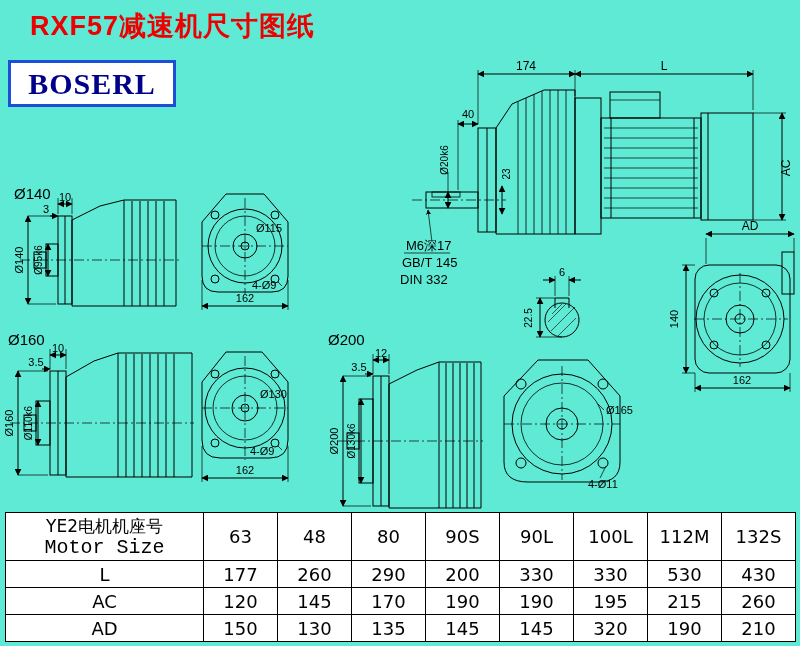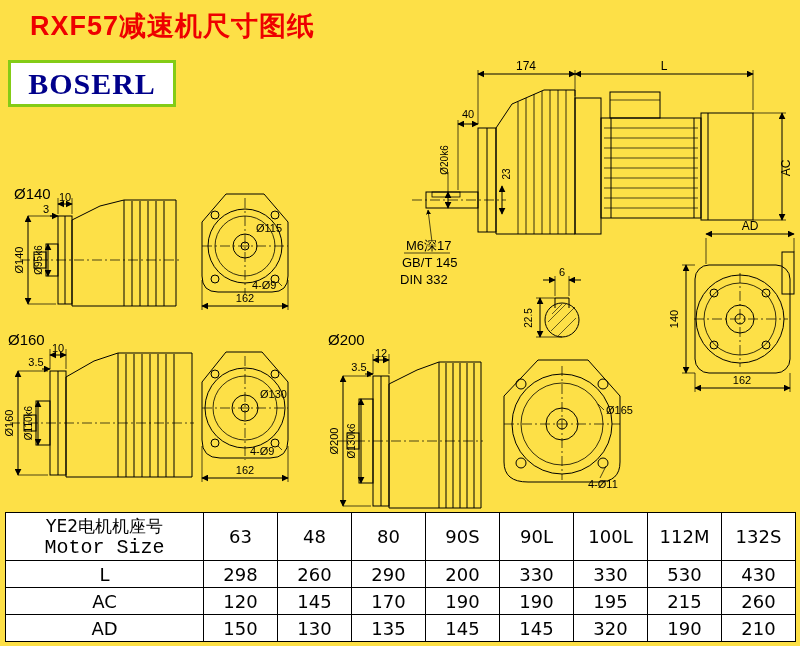--- a/index.html
+++ b/index.html
@@ -1,20 +1,20 @@
 <!DOCTYPE html>
 <html><head>
 <meta charset="utf-8">
 <style>
   * { margin:0; padding:0; box-sizing:border-box; }
   html,body { background:#fff; }
   body { font-family:"Liberation Sans", sans-serif; color:#000; }
-  .page { position:relative; width:800px; height:646px; background:#fde047; overflow:hidden; }
+  .page { position:relative; width:800px; height:646px; background:#5eead4; overflow:hidden; }
   .title { position:absolute; left:30px; top:8px; font-size:27px; font-weight:bold; color:#ee0000; letter-spacing:1px; }
-  .logo-box { position:absolute; left:8px; top:60px; width:168px; height:47px; border:3px solid #84cc16; display:flex; align-items:center; justify-content:center; background:#fff; }
+  .logo-box { position:absolute; left:8px; top:60px; width:168px; height:47px; border:3px solid #1d4ed8; display:flex; align-items:center; justify-content:center; background:#fff; }
   .logo-box span { font-family:"Liberation Serif", serif; font-weight:bold; font-size:30px; color:#00008b; letter-spacing:1px; }
   .dia-label { position:absolute; font-size:15px; }
   svg.drw { position:absolute; overflow:visible; }
   svg.drw text { fill:#000; font-family:"Liberation Sans", sans-serif; }
   .dim-table { position:absolute; left:5px; top:512px; width:790px; border-collapse:collapse; table-layout:fixed; background:#fff; }
   .dim-table td { border:1px solid #000; text-align:center; vertical-align:middle; font-size:18px; height:27px; padding:0; font-family:"DejaVu Sans", sans-serif; }
   .dim-table tr.hdr-row td { height:48px; }
   .dim-table .cn { font-size:17px; line-height:22px; }
   .dim-table .en { font-size:20px; line-height:22px; font-family:"Liberation Mono", monospace; }
 </style>
@@ -333,21 +333,21 @@
         <td>48</td>
         <td>80</td>
         <td>90S</td>
         <td>90L</td>
         <td>100L</td>
         <td>112M</td>
         <td>132S</td>
       </tr>
       <tr>
         <td>L</td>
-        <td>298</td>
+        <td>177</td>
         <td>260</td>
         <td>290</td>
         <td>200</td>
         <td>330</td>
         <td>330</td>
         <td>530</td>
         <td>430</td>
       </tr>
       <tr>
         <td>AC</td>

